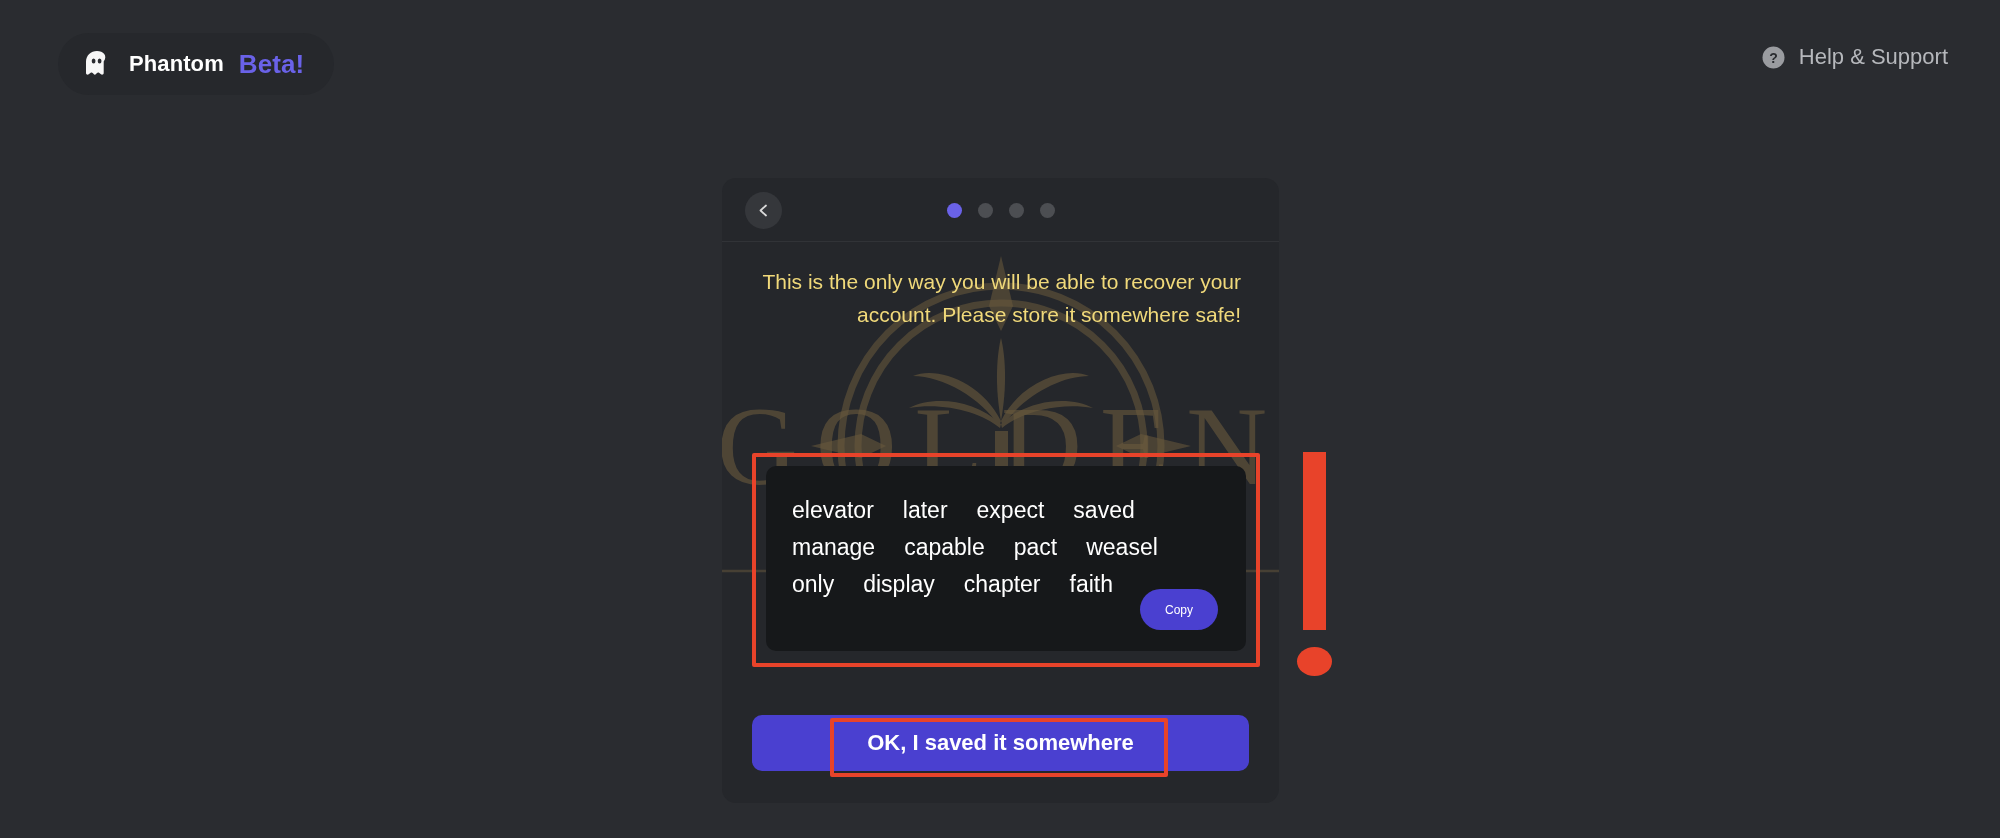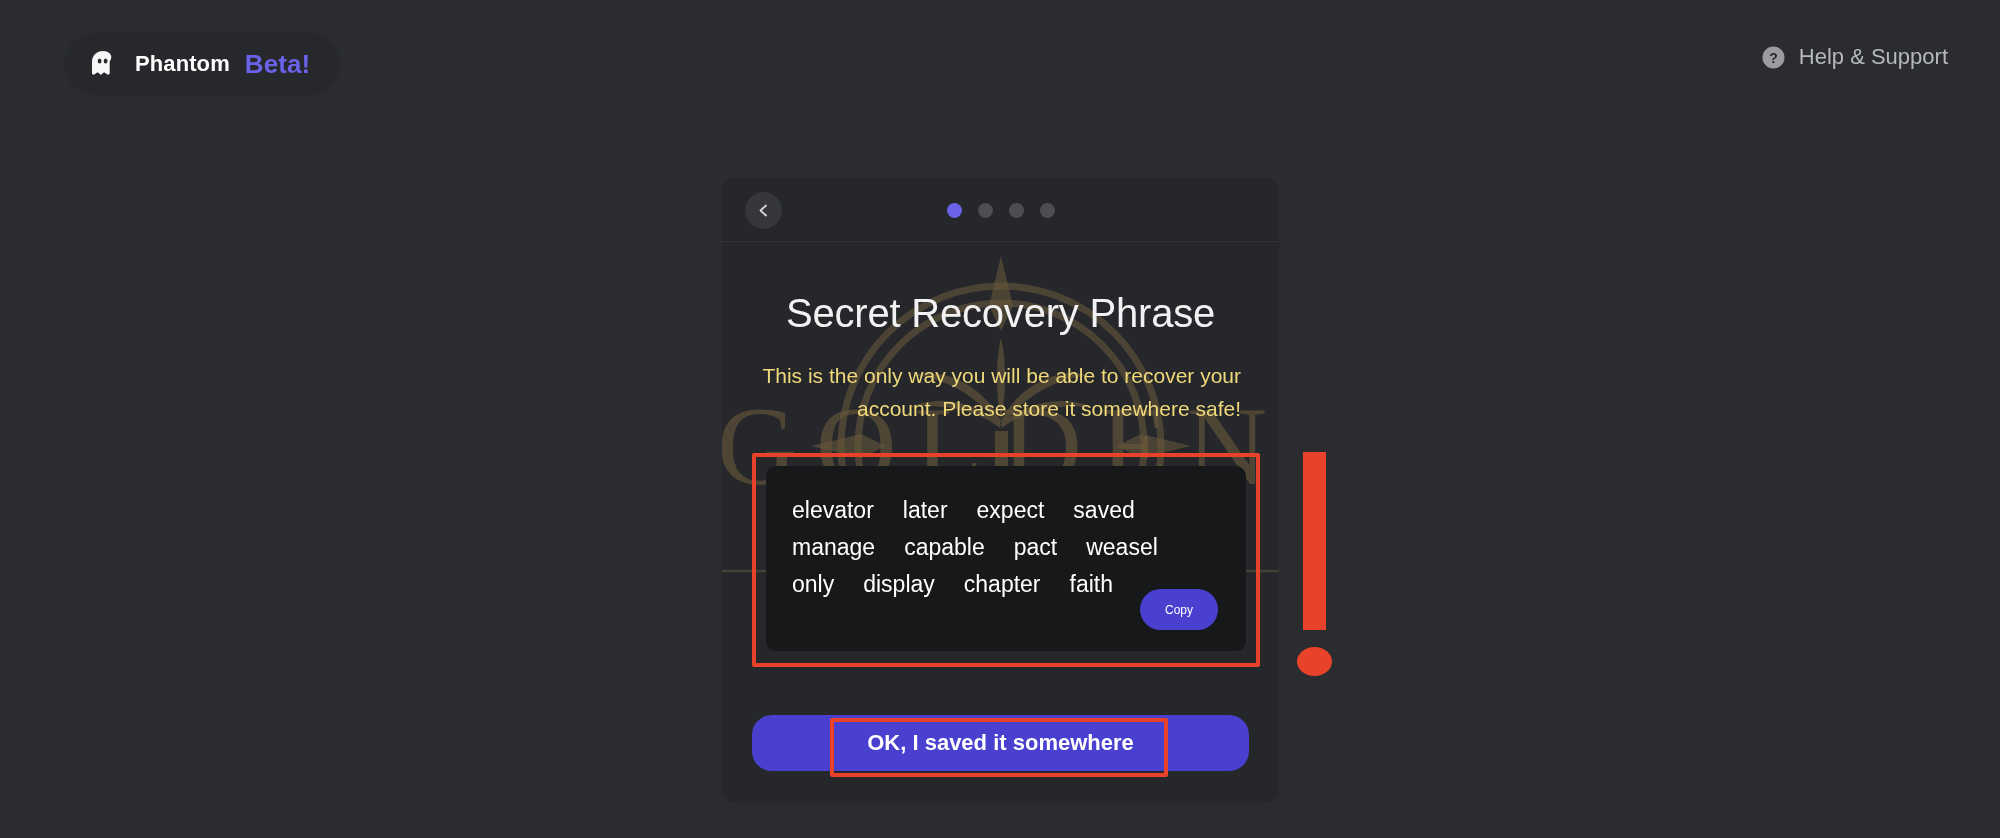--- a/index.html
+++ b/index.html
@@ -19,21 +19,21 @@
   
   .topbar {
     position: absolute;
     top: 0; left: 0;
     width: 2000px;
     height: 128px;
   }
 
   .brand-pill {
     position: absolute;
-    left: 64px;
+    left: 58px;
     top: 33px;
     height: 62px;
     display: flex;
     align-items: center;
     gap: 15px;
     padding: 0 30px 0 22px;
     background: #26282c;
     border-radius: 31px;
   }
 
@@ -217,21 +217,21 @@
   
   .cta {
     position: absolute;
     left: 30px;
     bottom: 32px;
     width: 497px;
     height: 56px;
     background: #4a40d0;
     color: #ffffff;
     border: none;
-    border-radius: 20px;
+    border-radius: 10px;
     font-size: 22px;
     font-weight: bold;
     font-family: "Liberation Sans", sans-serif;
     cursor: pointer;
     z-index: 4;
   }
 
   .cta-annotation {
     position: absolute;
     left: 830px;
@@ -338,21 +338,20 @@
     </div>
     <div class="dots">
       <span class="dot active"></span>
       <span class="dot"></span>
       <span class="dot"></span>
       <span class="dot"></span>
     </div>
   </div>
 
   <div class="modal-body">
-    <h1 class="title">Secret Recovery Phrase</h1>
     <p class="warning">This is the only way you will be able to recover your account. Please store it somewhere safe!</p>
   </div>
 
   <button class="cta">OK, I saved it somewhere</button>
 
 </div>
 
 <div class="phrase-box">
   <div class="words">
     <span class="word">elevator</span>

